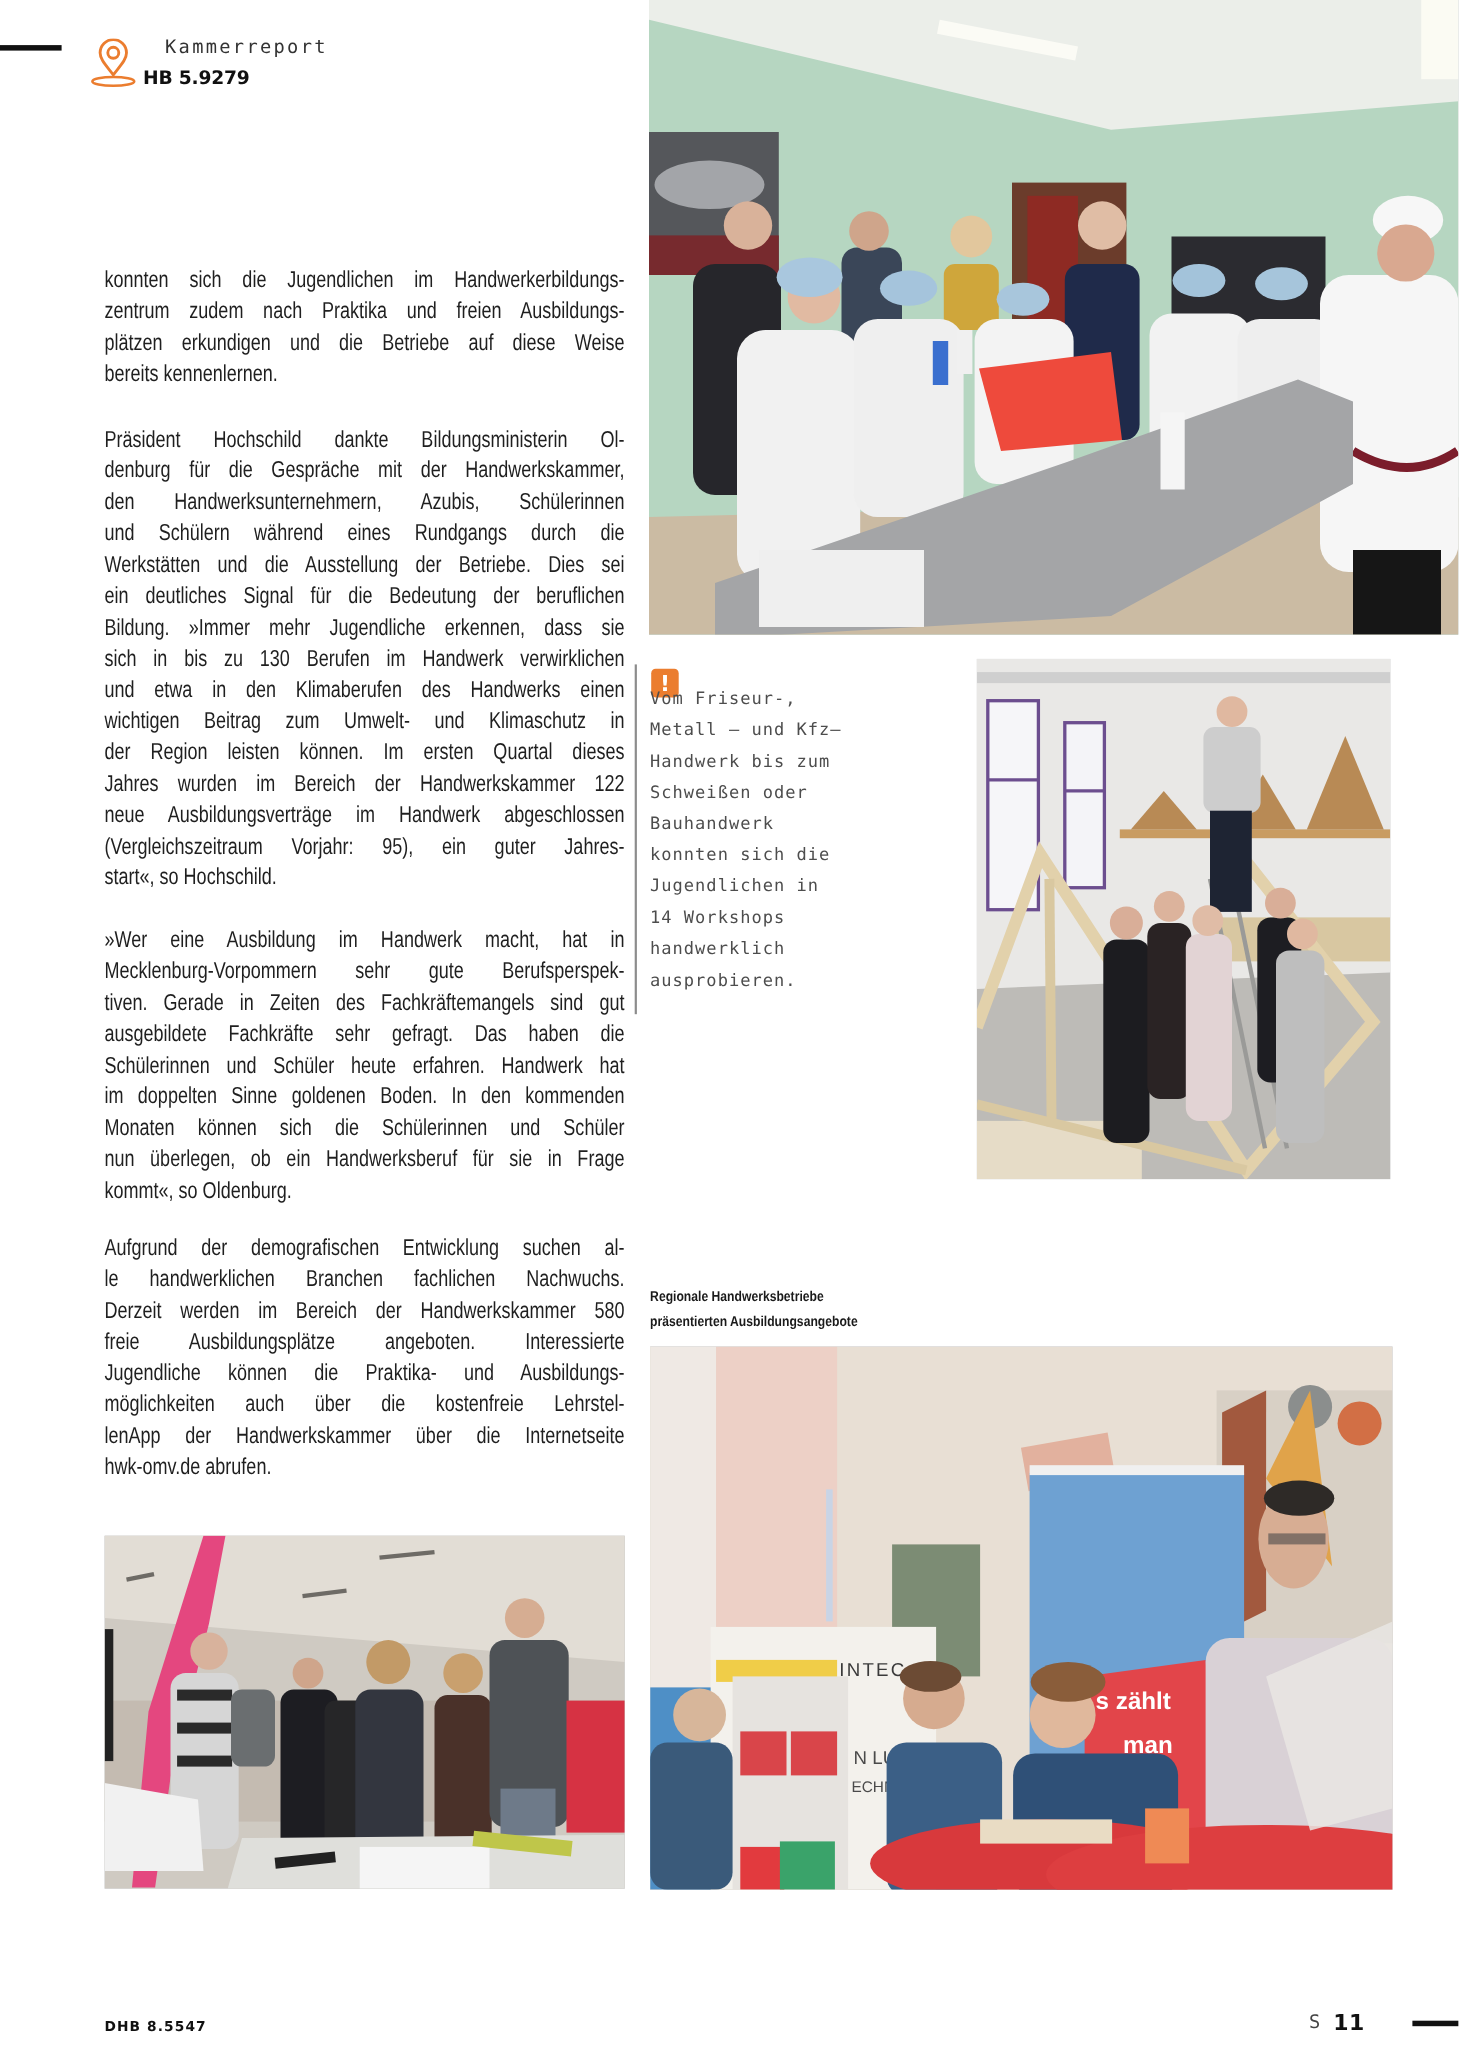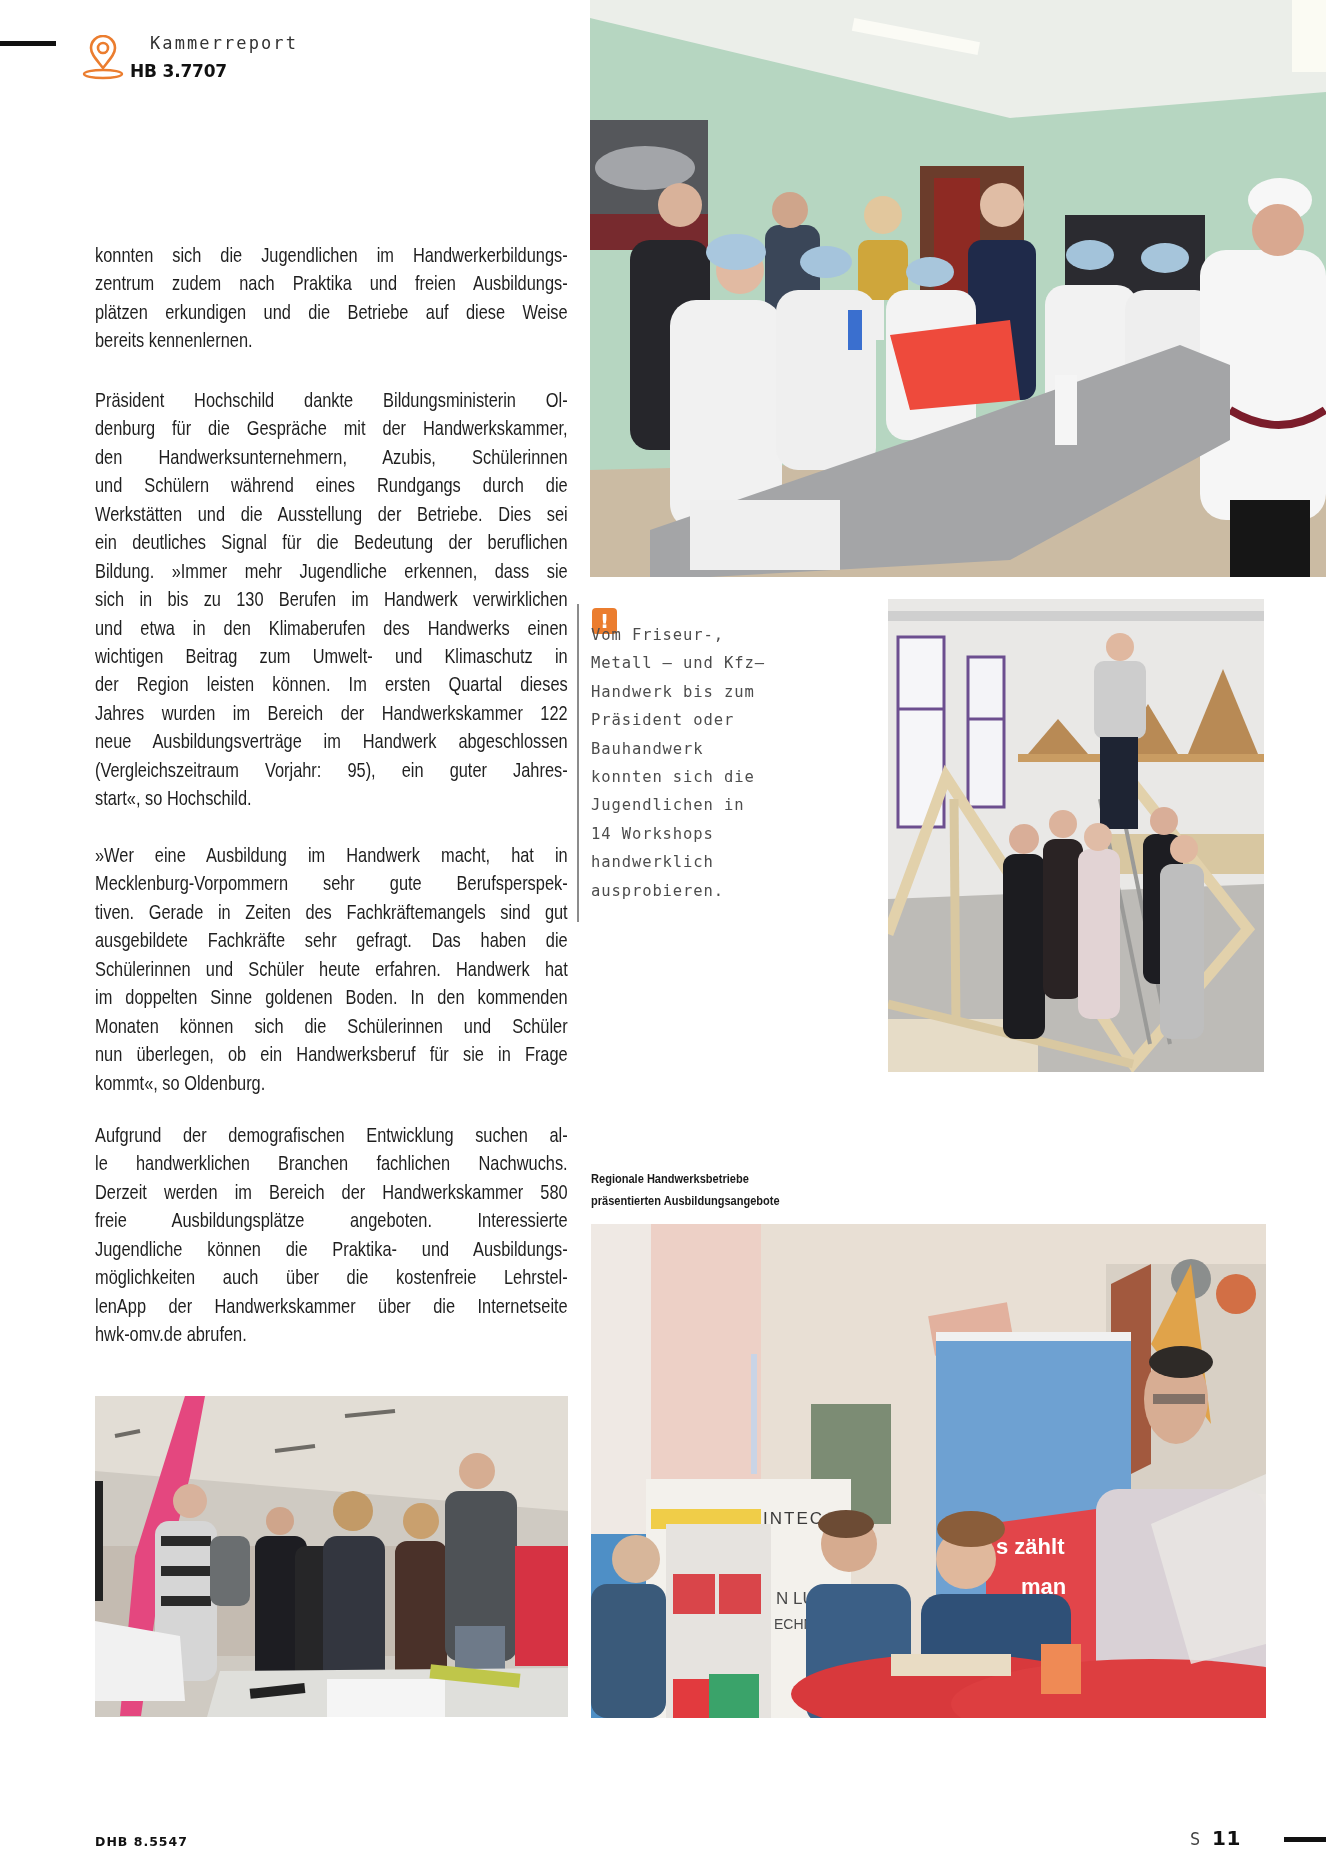--- a/index.html
+++ b/index.html
@@ -53,21 +53,21 @@
 
 <div class="abs hdr-bar"></div>
 <div class="abs pin">
   <svg width="42" height="46" viewBox="0 0 42 46">
     <path d="M21 33 C14 24 9 19 9 13 A12 12 0 0 1 33 13 C33 19 28 24 21 33 Z" fill="none" stroke="#EB7D2F" stroke-width="2.6" stroke-linejoin="round"></path>
     <circle cx="21" cy="13" r="5" fill="none" stroke="#EB7D2F" stroke-width="2.6"></circle>
     <ellipse cx="21" cy="39" rx="19" ry="4" fill="none" stroke="#EB7D2F" stroke-width="2.4"></ellipse>
   </svg>
 </div>
 <div class="abs hdr-section">Kammerreport</div>
-<div class="abs hdr-issue">HB 3.7707</div>
+<div class="abs hdr-issue">HB 5.9279</div>
 
 <div class="abs photo" style="left:590px; top:0; width:736px; height:577px;">
   <svg width="736" height="577" viewBox="0 0 736 577">
     <rect width="736" height="577" fill="#b6d6c1"></rect>
     <polygon points="0,0 736,0 736,92 420,118 0,18" fill="#ebeee9"></polygon>
     <rect x="262" y="30" width="128" height="13" fill="#fbfbf5" transform="rotate(11 326 36)"></rect>
     <rect x="702" y="0" width="34" height="72" fill="#fbfbf3"></rect>
     <rect x="0" y="120" width="118" height="130" fill="#55575b"></rect>
     <ellipse cx="55" cy="168" rx="50" ry="22" fill="#a3a5a9"></ellipse>
     <rect x="0" y="214" width="118" height="36" fill="#772a2e"></rect>
@@ -159,21 +159,21 @@
   <div class="ln">lenApp der Handwerkskammer über die Internetseite</div>
   <div class="ln last">hwk-omv.de abrufen.</div>
 </div>
 
 <div class="abs note-rule"></div>
 <div class="abs note-icon">!</div>
 <div class="abs note-text">
   <div>Vom Friseur-,</div>
   <div>Metall – und Kfz–</div>
   <div>Handwerk bis zum</div>
-  <div>Präsident oder</div>
+  <div>Schweißen oder</div>
   <div>Bauhandwerk</div>
   <div>konnten sich die</div>
   <div>Jugendlichen in</div>
   <div>14 Workshops</div>
   <div>handwerklich</div>
   <div>ausprobieren.</div>
 </div>
 
 <div class="abs photo" style="left:888px; top:599px; width:376px; height:473px;">
   <svg width="376" height="473" viewBox="0 0 376 473">

